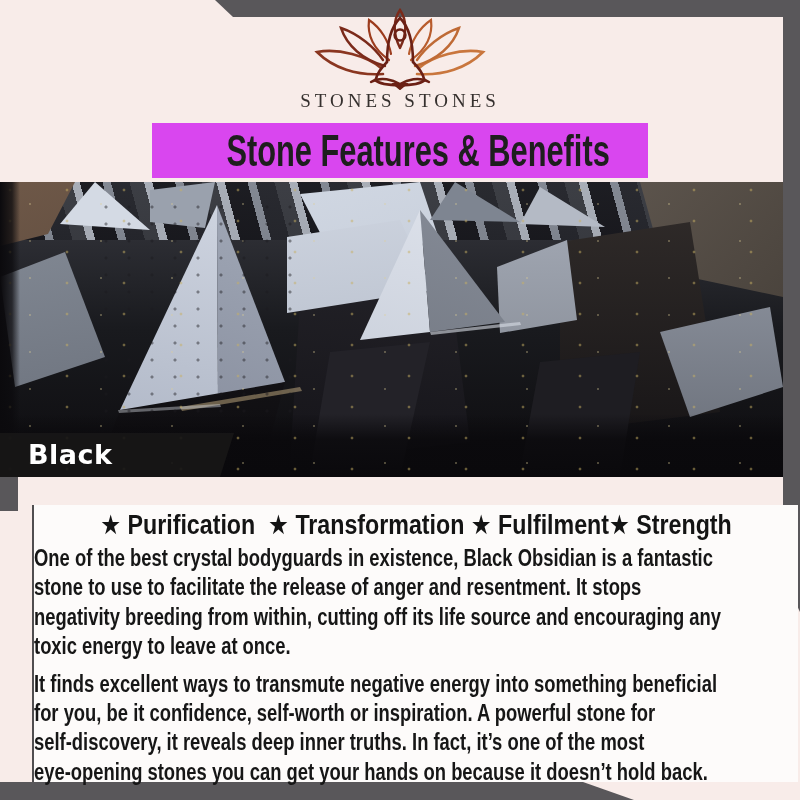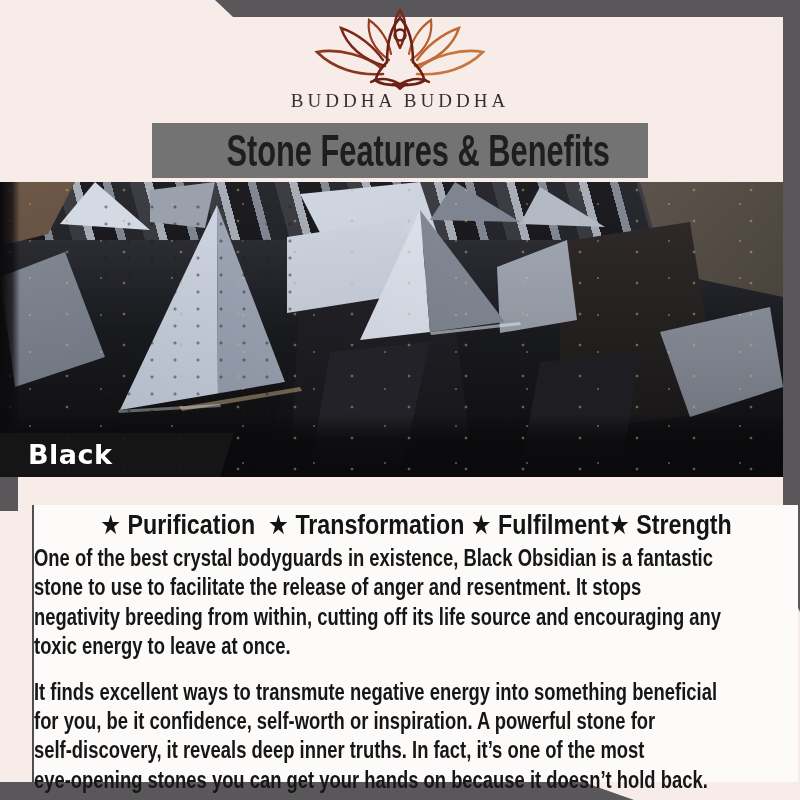--- a/index.html
+++ b/index.html
@@ -14,21 +14,21 @@
   .gray-right{position:absolute;left:783px;top:0;width:17px;height:612px;background:#59575a;
     clip-path:polygon(0 0,17px 0,17px 612px,0 576px);}
   .gray-bottom{position:absolute;left:0;top:782px;width:640px;height:18px;background:#59575a;
     clip-path:polygon(0 0,583px 0,634px 18px,0 18px);}
   .gray-left-patch{position:absolute;left:0;top:477px;width:18px;height:34px;background:#59575a;}
 
   
   .logo-wrap{position:absolute;left:0;top:8px;width:800px;text-align:center;}
   .brand-name{position:absolute;left:0;top:90px;width:800px;text-align:center;
     font-family:"Liberation Serif", serif;font-size:19px;letter-spacing:4px;color:#35302e;}
-  .title-band{position:absolute;left:152px;top:123px;width:496px;height:55px;background:#737373;}
+  .title-band{position:absolute;left:152px;top:123px;width:496px;height:55px;background:#d946ef;}
   .title-band h1{margin:0;width:100%;height:55px;line-height:56px;text-align:center;
     font-size:44px;font-weight:700;color:#1e1e1e;letter-spacing:0px;
     transform:scaleX(0.70);transform-origin:center;white-space:nowrap;}
 
   
   .photo{position:absolute;left:0;top:182px;width:783px;height:295px;overflow:hidden;
     background:linear-gradient(180deg,#4b4d54 0%,#2c2d33 20%,#191a1e 50%,#0d0c0f 100%);}
   .shard{position:absolute;left:0;top:0;width:783px;height:295px;}
   .top-fracture{position:absolute;left:0;top:0;width:783px;height:58px;opacity:.85;
     background:repeating-linear-gradient(75deg,#3a3c42 0 14px,#b9bfc9 14px 22px,#15151a 22px 44px,#8d939e 44px 52px,#23242a 52px 70px);}
@@ -107,21 +107,21 @@
       <path d="M82,54 C82,32 87,18 95,10 C103,18 108,32 108,54" stroke="#6b2015" stroke-width="2.6"></path>
       <circle cx="95" cy="27" r="5.5" stroke="#6b2015" stroke-width="2.4"></circle>
       <path d="M82,54 C76,60 72,66 71,71" stroke="#6b2015" stroke-width="2.6"></path>
       <path d="M108,54 C114,60 118,66 119,71" stroke="#6b2015" stroke-width="2.6"></path>
       <path d="M70,72 C78,79 112,79 120,72" stroke="#6b2015" stroke-width="2.8"></path>
       <path d="M66,74 C76,68 88,72 95,76 C102,72 114,68 124,74" stroke="#6b2015" stroke-width="2.4"></path>
       <path d="M89,76 L101,76 L95,81 Z" stroke="#6b2015" stroke-width="2" fill="#6b2015"></path>
     </g>
   </svg>
 </div>
-<div class="brand-name">BUDDHA BUDDHA</div>
+<div class="brand-name">STONES STONES</div>
 
 <div class="title-band">
   <h1>Stone Features &amp; Benefits</h1>
 </div>
 
 <div class="photo">
   <div class="shard top-fracture"></div>
   <div class="shard s-tl-brown"></div>
   <div class="shard s-t1"></div>
   <div class="shard s-t2"></div>
@@ -155,19 +155,19 @@
 </div>
 
 <div class="content-box">
   <div class="features-line">★ Purification  ★ Transformation ★ Fulfilment★ Strength</div>
   <div class="body-lines">
       <div class="body-line">One of the best crystal bodyguards in existence, Black Obsidian is a fantastic</div>
       <div class="body-line">stone to use to facilitate the release of anger and resentment. It stops</div>
       <div class="body-line">negativity breeding from within, cutting off its life source and encouraging any</div>
       <div class="body-line">toxic energy to leave at once.</div>
     </div>
-  <div class="body-lines" style="margin-top:16px;">
+  <div class="body-lines" style="margin-top:8px;">
       <div class="body-line">It finds excellent ways to transmute negative energy into something beneficial</div>
       <div class="body-line">for you, be it confidence, self-worth or inspiration. A powerful stone for</div>
       <div class="body-line">self-discovery, it reveals deep inner truths. In fact, it’s one of the most</div>
       <div class="body-line">eye-opening stones you can get your hands on because it doesn’t hold back.</div>
     </div>
 </div>
 
 </body></html>

